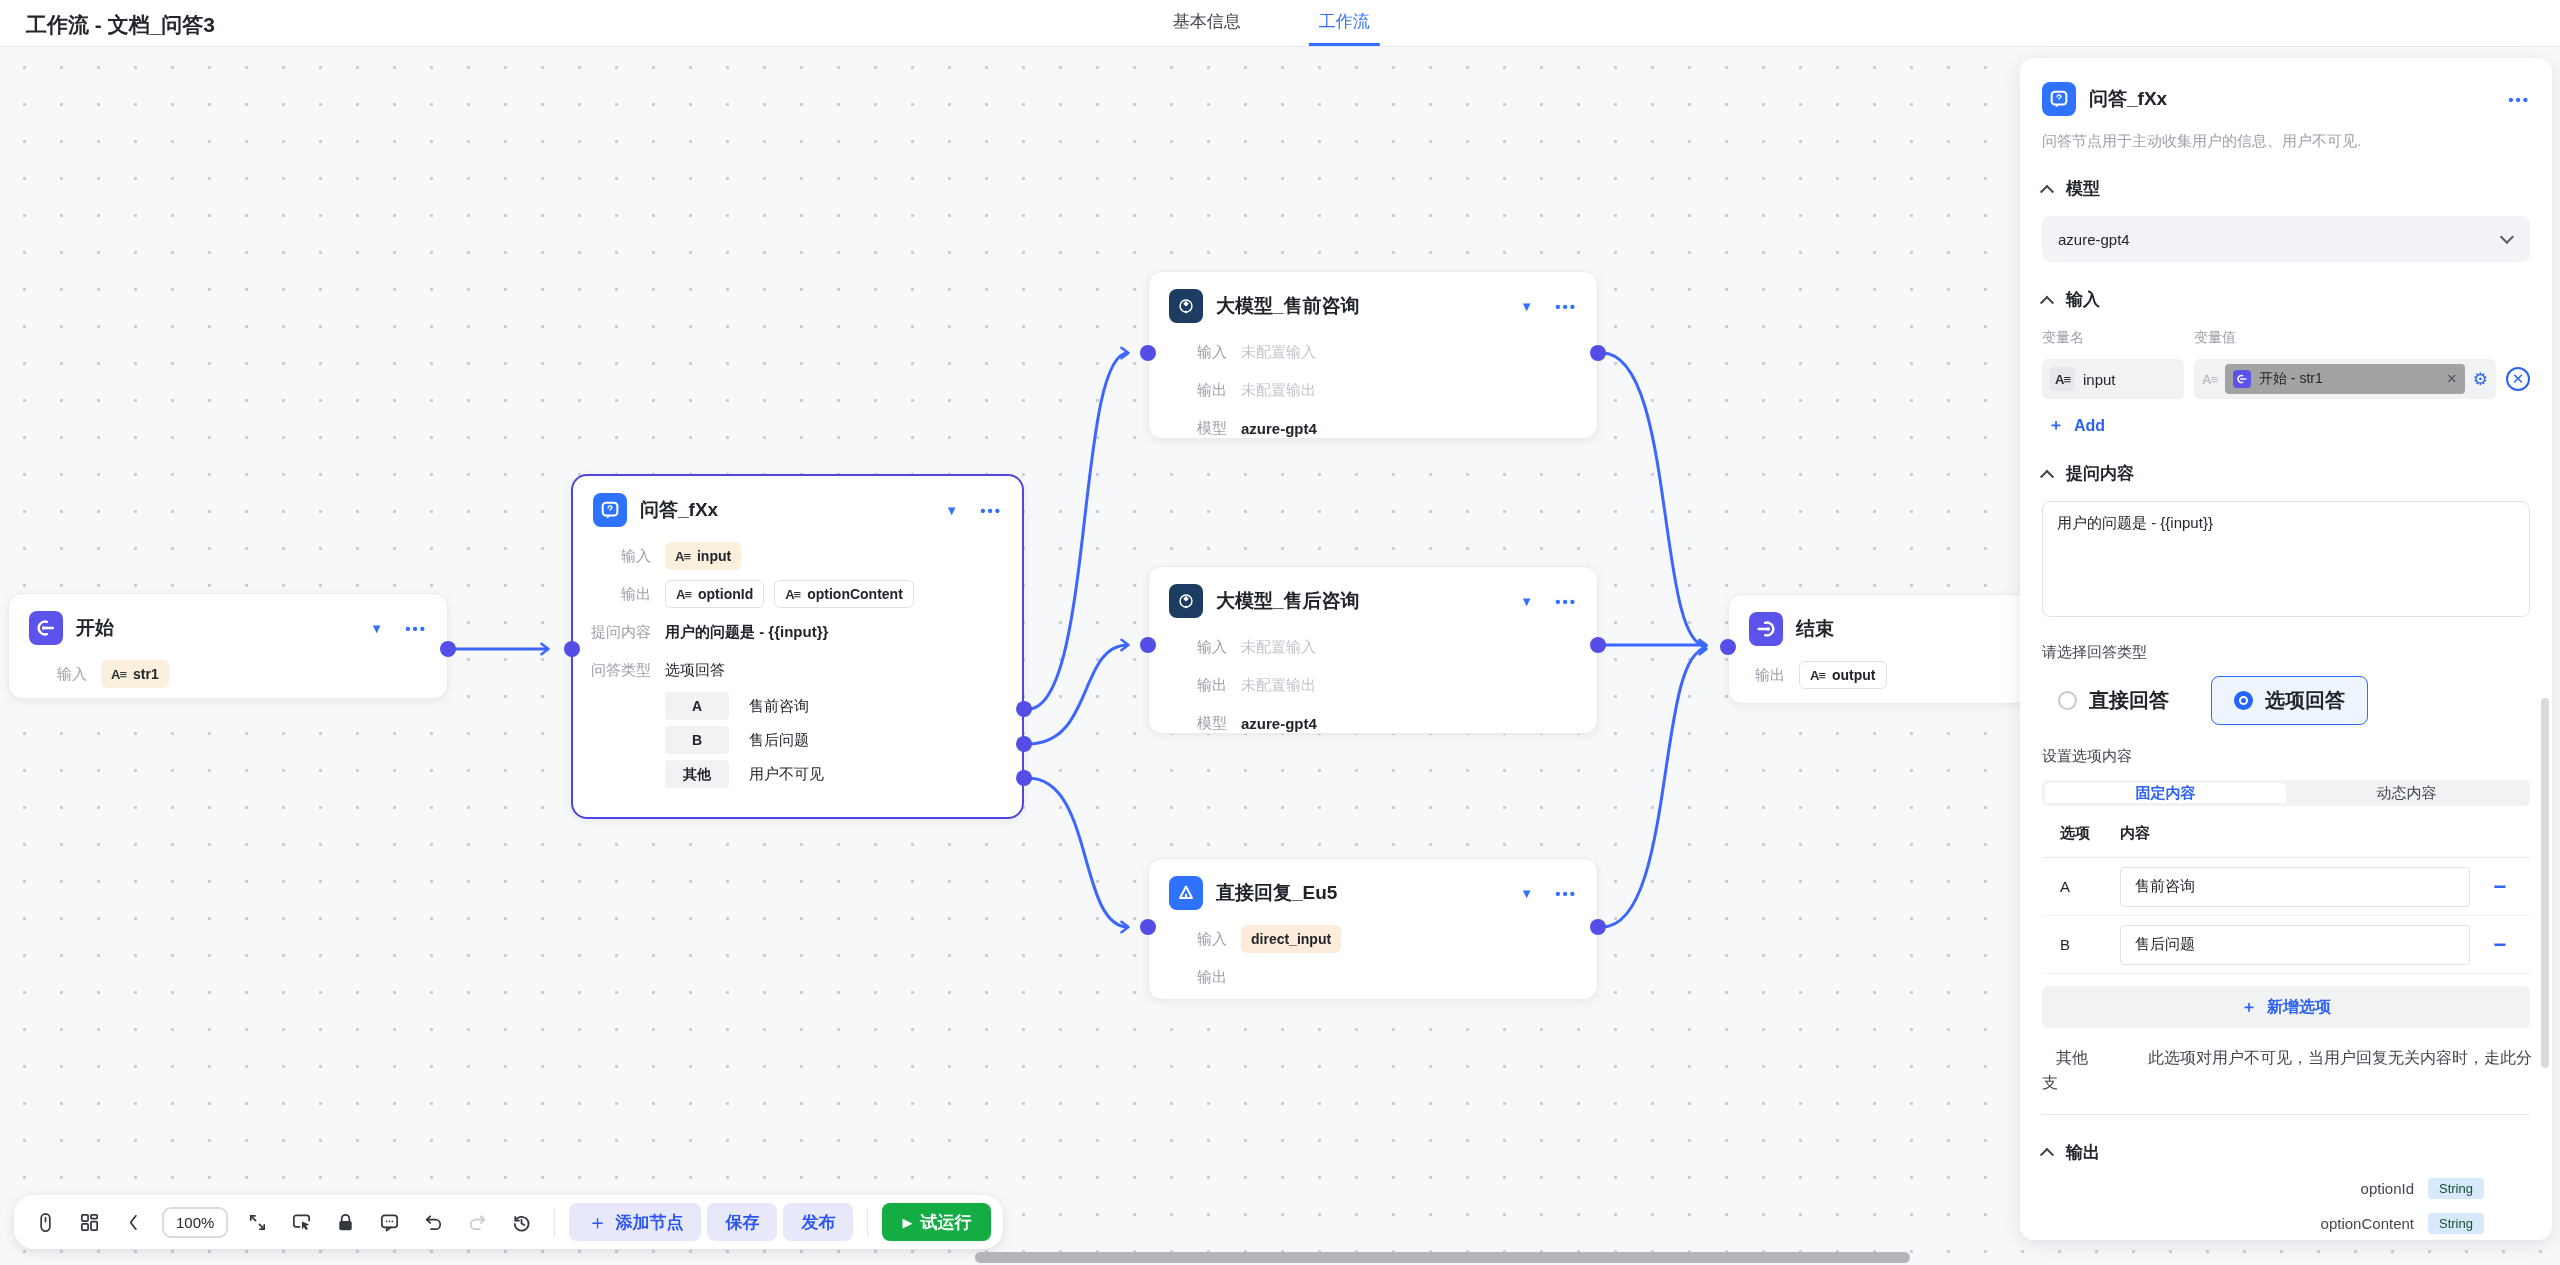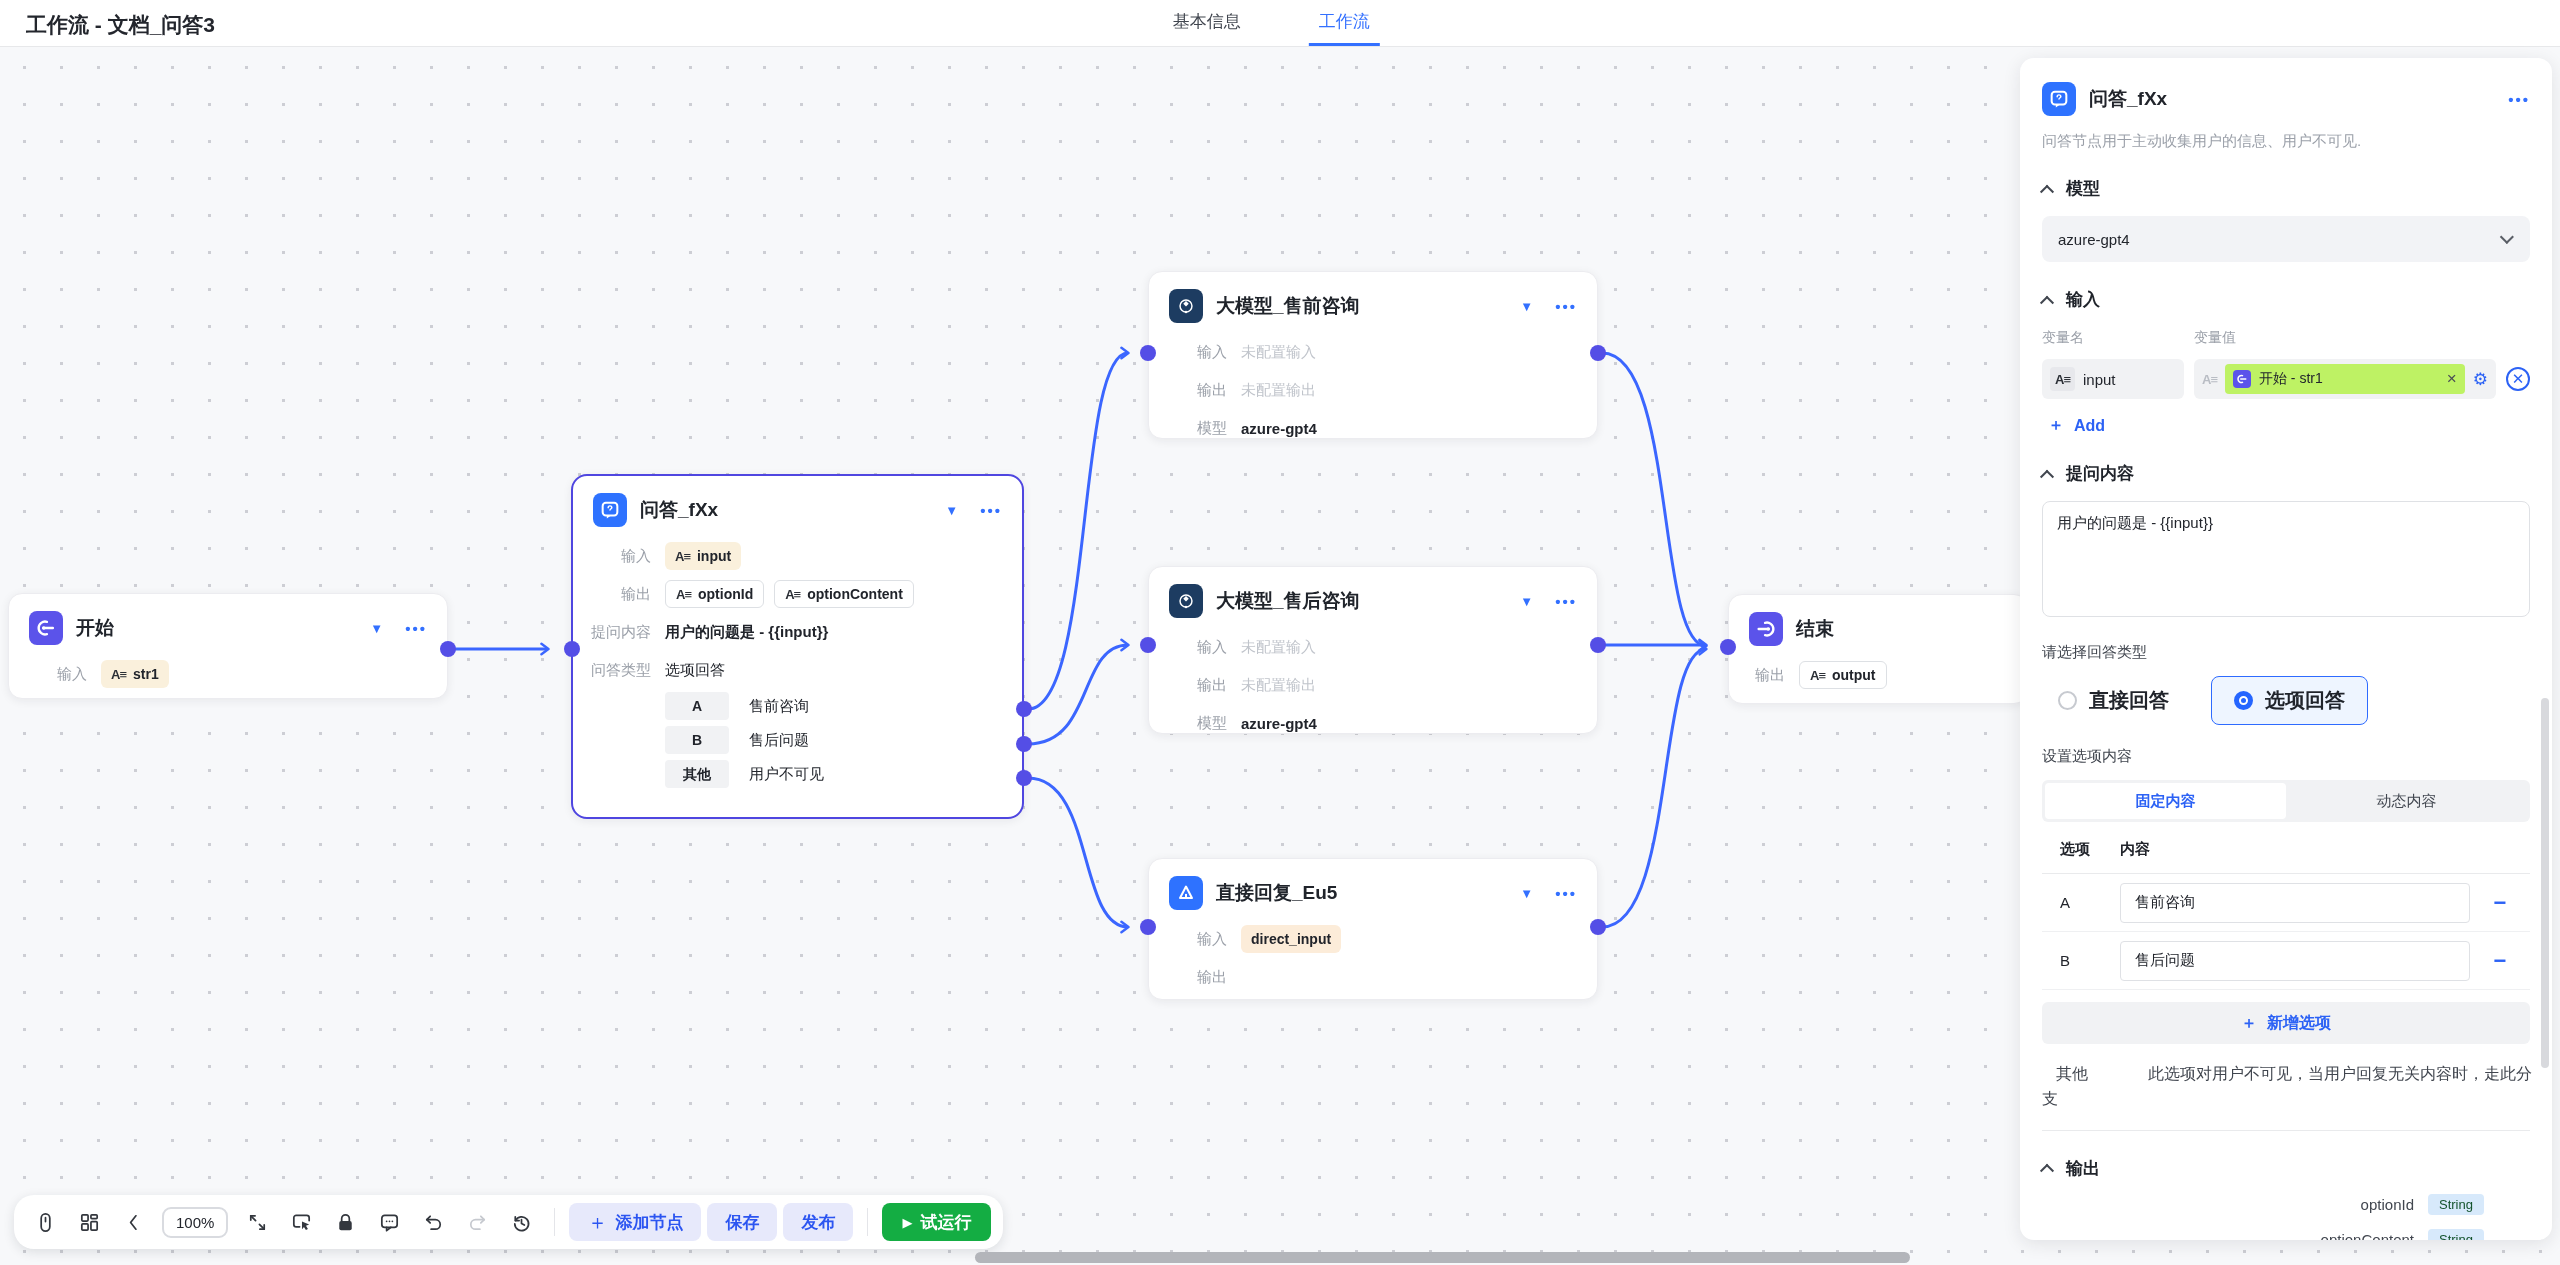--- a/index.html
+++ b/index.html
@@ -89,42 +89,42 @@
   .chev-down { margin-left:auto; width:10px; height:10px; border-left:2px solid #5a5e66;
     border-bottom:2px solid #5a5e66; transform:rotate(-45deg) translateY(-3px); }
   .p-varhead { display:flex; margin-top:18px; font-size:14px; color:#9ba0a9; }
   .p-varhead span:first-child { width:152px; }
   .vrow { display:flex; align-items:center; margin-top:12px; gap:10px; }
   .vfield { height:40px; background:#f1f2f4; border-radius:6px; display:flex; align-items:center; padding:0 8px; }
   .vname { width:142px; gap:8px; }
   .vname .ai-box { background:#e7e8ec; border-radius:4px; padding:3px 5px; }
   .vname .vtext { font-size:15px; color:#23262d; }
   .vval { flex:1; gap:8px; }
-  .vref { flex:1; height:30px; background:#bef264; border-radius:4px; display:flex; align-items:center;
+  .vref { flex:1; height:30px; background:#a3a3a3; border-radius:4px; display:flex; align-items:center;
     gap:8px; padding:0 8px; font-size:14px; color:#23262d; cursor:pointer; }
   .mini-icon { width:18px; height:18px; border-radius:4px; background:#5b53ea; display:flex;
     align-items:center; justify-content:center; flex:none; }
   .mini-icon svg { width:12px; height:12px; }
   .vref .xsm { margin-left:auto; font-size:17px; color:#4a4e55; cursor:pointer; }
   .gear { color:#2c62f5; font-size:17px; cursor:pointer; }
   .delcirc { width:24px; height:24px; border:2px solid #2c62f5; border-radius:50%; color:#2c62f5;
     font-size:15px; display:flex; align-items:center; justify-content:center; cursor:pointer; flex:none; }
   .p-add { margin-top:16px; margin-left:6px; color:#2c62f5; font-size:16px; font-weight:700; cursor:pointer;
     display:inline-flex; gap:10px; align-items:center; }
   .p-textarea { margin-top:16px; width:100%; height:116px; border:1px solid #dfe1e5; border-radius:8px;
     padding:12px 14px; font-size:15px; color:#23262d; resize:none; font-family:inherit; outline:none; }
   .p-label { margin-top:22px; font-size:15px; color:#41464f; }
   .radio-row { margin-top:14px; display:flex; align-items:center; gap:42px; padding-left:16px; }
   .radio-item { display:flex; align-items:center; gap:12px; font-size:20px; font-weight:700; cursor:pointer; }
   .rdot { width:19px; height:19px; border:2px solid #c7cad0; border-radius:50%; background:#fff; }
   .radio-item.checked { border:1.5px solid #2e6bff; background:#eef5ff; border-radius:8px; padding:10px 22px; }
   .rdot.on { border:5.5px solid #2565ff; position:relative; }
   .rdot.on::after { content:""; position:absolute; left:50%; top:50%; width:5px; height:5px;
     margin:-2.5px 0 0 -2.5px; background:#2565ff; border-radius:50%; }
-  .p-tabs { margin-top:14px; background:#f1f2f4; border-radius:6px; height:42px; display:flex; padding:3px; }
+  .p-tabs { margin-top:14px; background:#f1f2f4; border-radius:6px; height:26px; display:flex; padding:3px; }
   .p-tab { flex:1; display:flex; align-items:center; justify-content:center; font-size:15px; color:#41464f;
     cursor:pointer; border-radius:4px; }
   .p-tab.active { background:#fff; color:#2c62f5; font-weight:700; }
   .opt-table { margin-top:4px; }
   .ot-head { display:flex; align-items:center; height:48px; border-bottom:1px solid #e9eaec;
     font-size:15px; font-weight:700; }
   .ot-head span:first-child { width:78px; padding-left:18px; }
   .ot-row { display:flex; align-items:center; height:58px; border-bottom:1px solid #eff0f2; }
   .ot-key { width:78px; padding-left:18px; font-size:15px; }
   .ot-input { flex:1; height:40px; border:1px solid #dfe1e5; border-radius:4px; display:flex;

